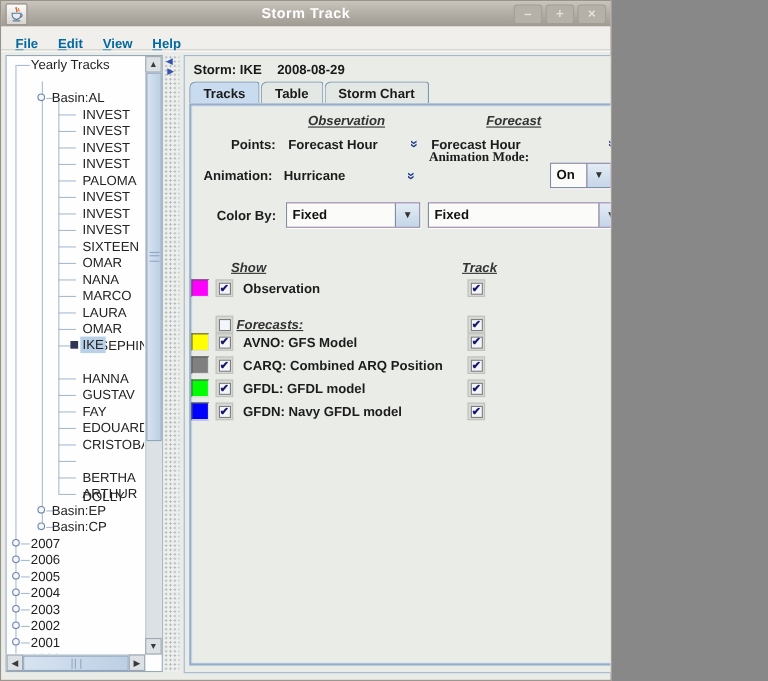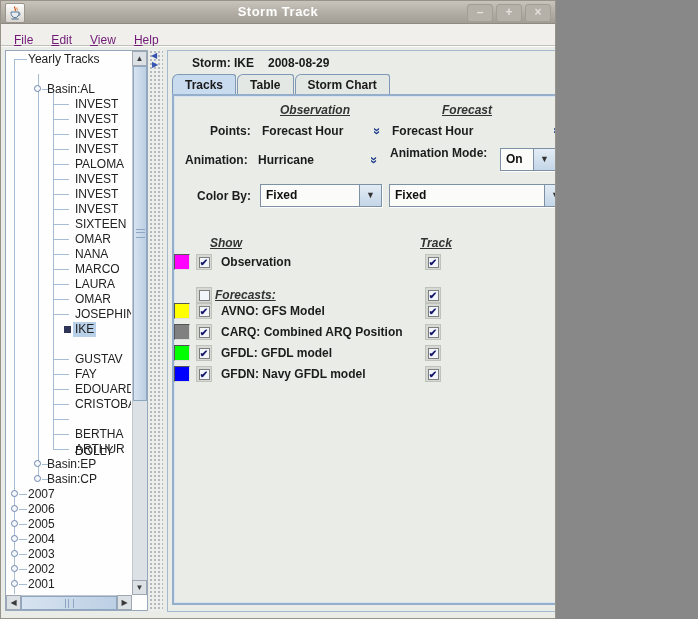--- a/index.html
+++ b/index.html
@@ -10,21 +10,21 @@
   .titlebar{position:relative;height:22px;background:linear-gradient(180deg,#C9C4BB 0%,#B2ADA4 55%,#A29D94 100%);
     border-bottom:1px solid #8F8A82;}
   .title-icon{position:absolute;left:4px;top:2px;width:18px;height:18px;background:linear-gradient(180deg,#FDFDFC,#D8D5CF);
     border:1px solid #9A958D;border-radius:2px;display:flex;align-items:center;justify-content:center;}
   .title-text{position:absolute;left:0;right:0;top:3px;text-align:center;color:#FFFFFF;font-weight:bold;font-size:13px;letter-spacing:.5px;}
   .win-controls{position:absolute;right:4px;top:3px;display:flex;gap:3px;}
   .win-btn{width:24px;height:16px;background:#B6B1A8;border:1px solid #A39E95;border-radius:3px;
     color:#E4E1DB;font-weight:bold;font-size:12px;line-height:14px;text-align:center;}
   
   .menubar{position:relative;height:21px;background:#F0EFEC;border-bottom:1px solid #C2BFB9;display:flex;align-items:center;padding-left:4px;}
-  .menu-item{font-weight:normal;font-size:12px;color:#701a75;padding:2px 9px;margin-top:11px;}
+  .menu-item{font-weight:bold;font-size:12px;color:#0369a1;padding:2px 9px;margin-top:11px;}
   .menu-item u{text-decoration:underline;}
   
   .content{position:relative;height:571px;background:#E9ECE7;border-top:1px solid #FBFBF9;}
   
   .tree-panel{left:4px;top:3px;width:143px;height:561px;background:#FEFEFE;border:1px solid #98A8BC;box-sizing:border-box;}
   .tree-viewport{position:absolute;left:1px;top:1px;right:16px;bottom:16px;overflow:hidden;background:#FEFEFE;}
   .tree-row{position:absolute;left:0;width:200px;height:15px;font-size:12px;color:#222;line-height:15px;}
   .tree-label{position:absolute;top:0;white-space:nowrap;}
   .tree-label.sel{background:#B9D1E8;padding:0 2px;margin-left:-2px;}
   .tree-dash{position:absolute;top:7px;height:1px;background:#A6BCD4;}
@@ -41,21 +41,21 @@
   .grip-v{width:9px;height:7px;border-top:1px solid #8FA6C2;border-bottom:1px solid #8FA6C2;position:relative;}
   .grip-v::after{content:"";position:absolute;left:0;right:0;top:2px;border-top:1px solid #8FA6C2;}
   .grip-h{height:9px;width:7px;border-left:1px solid #8FA6C2;border-right:1px solid #8FA6C2;position:relative;}
   .grip-h::after{content:"";position:absolute;top:0;bottom:0;left:2px;border-left:1px solid #8FA6C2;}
   
   .splitter{left:148px;top:3px;width:14px;height:561px;
     background-image:radial-gradient(#B4B8BC 1px,transparent 1px);background-size:4px 4px;background-color:#ECEFEC;}
   .split-arrow{position:absolute;font-size:8px;color:#3453B0;line-height:8px;}
   
   .main-panel{left:166px;top:3px;width:521px;height:562px;background:#E9ECE7;border:1px solid #A4B8D0;box-sizing:border-box;}
-  .storm-header{position:absolute;left:8px;top:5px;font-size:12px;font-weight:bold;color:#1A1A1A;margin-left:16px;}
+  .storm-header{position:absolute;left:8px;top:5px;font-size:12px;font-weight:bold;color:#1A1A1A;}
   .storm-header span{margin-right:14px;}
   .cut{position:absolute;right:10px;top:3px;font-size:14px;color:#2A2A72;transform:rotate(90deg);}
   .tabs{position:absolute;left:4px;top:23px;height:20px;display:flex;align-items:flex-end;}
   .tab{font-size:12px;font-weight:bold;color:#1A1A1A;padding:3px 12px 2px 12px;border:1px solid #7E98B6;border-bottom:none;
     border-radius:6px 3px 0 0;background:#E4E8E4;margin-right:1px;}
   .tab.selected{background:#C9DBEF;}
   .tab-content{position:absolute;left:4px;top:43px;right:7px;bottom:6px;border:2px solid #94AECB;
     box-shadow:inset 0 0 0 1px #D9E4F1;background:#E9ECE7;}
   .hdr{font-size:12px;font-weight:bold;font-style:italic;text-decoration:underline;color:#333;}
   .lbl{font-size:12px;font-weight:bold;color:#1C1C1C;white-space:nowrap;}
@@ -175,23 +175,27 @@
             <span class="tree-label" style="left: 68px;">LAURA</span>
           </div>
           <div class="tree-row" style="top: 240px;">
             <div class="tree-dash" style="left: 46px; width: 16px;"></div>
             <span class="tree-label" style="left: 68px;">OMAR</span>
           </div>
           <div class="tree-row" style="top: 255px;">
             <div class="tree-dash" style="left: 46px; width: 16px;"></div>
             <span class="tree-label" style="left: 68px;">JOSEPHINE</span>
           </div>
-          <div class="tree-row" style="top: 270px;">
+          <div class="tree-row" style="top: 254px;">
             <div class="tree-bullet" style="left: 57px;"></div>
             <span class="tree-label sel" style="left: 68px;">IKE</span>
+          </div>
+          <div class="tree-row" style="top: 285px;">
+            <div class="tree-dash" style="left: 46px; width: 16px;"></div>
+            <span class="tree-label" style="left: 68px;">HANNA</span>
           </div>
           <div class="tree-row" style="top: 300px;">
             <div class="tree-dash" style="left: 46px; width: 16px;"></div>
             <span class="tree-label" style="left: 68px;">GUSTAV</span>
           </div>
           <div class="tree-row" style="top: 315px;">
             <div class="tree-dash" style="left: 46px; width: 16px;"></div>
             <span class="tree-label" style="left: 68px;">FAY</span>
           </div>
           <div class="tree-row" style="top: 330px;">
@@ -305,21 +309,21 @@
 
         <div class="lbl abs" style="left:36px;top:28px;">Points:</div>
         <div class="lbl abs" style="left:88px;top:28px;">Forecast Hour</div>
         <div class="chev abs" style="left:199px;top:30px;">»</div>
         <div class="lbl abs" style="left:218px;top:28px;">Forecast Hour</div>
         <div class="chev abs" style="left:379px;top:30px;">»</div>
 
         <div class="lbl abs" style="left:11px;top:57px;">Animation:</div>
         <div class="lbl abs" style="left:84px;top:57px;">Hurricane</div>
         <div class="chev abs" style="left:196px;top:59px;">»</div>
-        <div class="lbl abs" style="left:216px;top:50px;">Animation Mode:</div>
+        <div class="lbl abs" style="left:216px;top:39px;font-family:Liberation Serif, serif;">Animation Mode:</div>
         <div class="combo" style="left:326px;top:52px;width:56px;">
           <div class="combo-field">On</div>
           <div class="combo-arrow">▼</div>
         </div>
 
         <div class="lbl abs" style="left:23px;top:93px;">Color By:</div>
         <div class="combo" style="left:86px;top:88px;width:122px;">
           <div class="combo-field">Fixed</div>
           <div class="combo-arrow">▼</div>
         </div>

